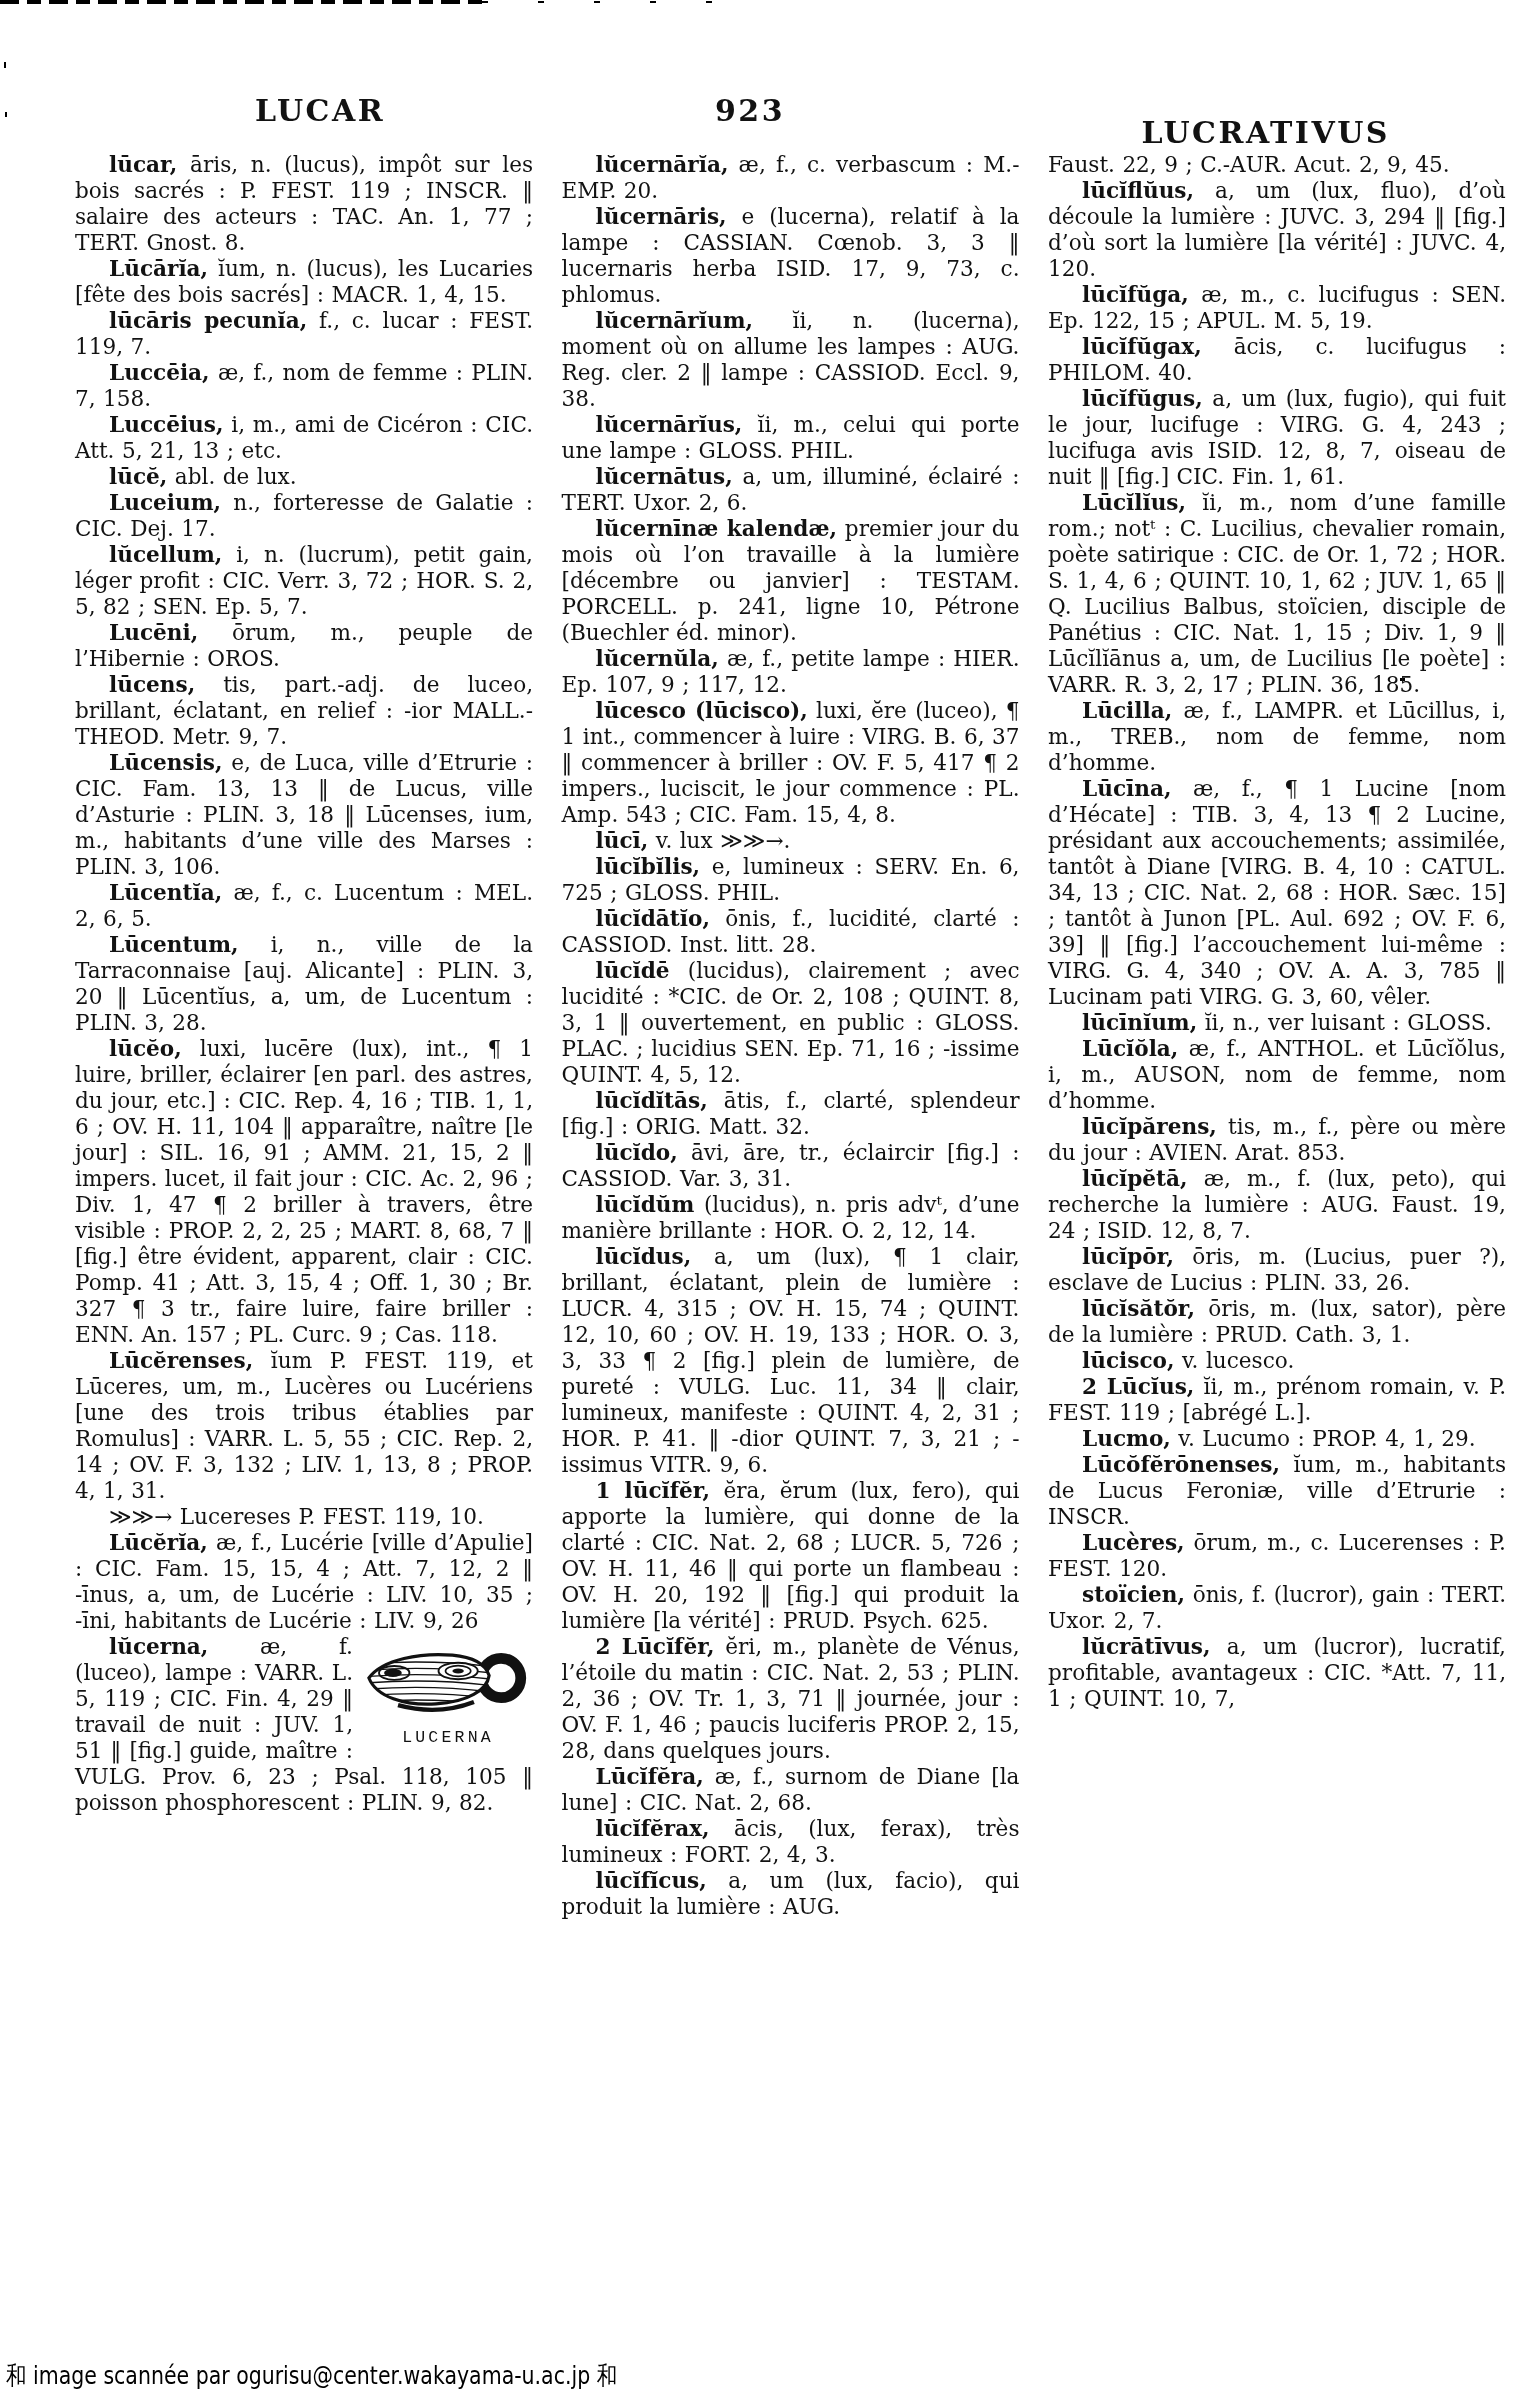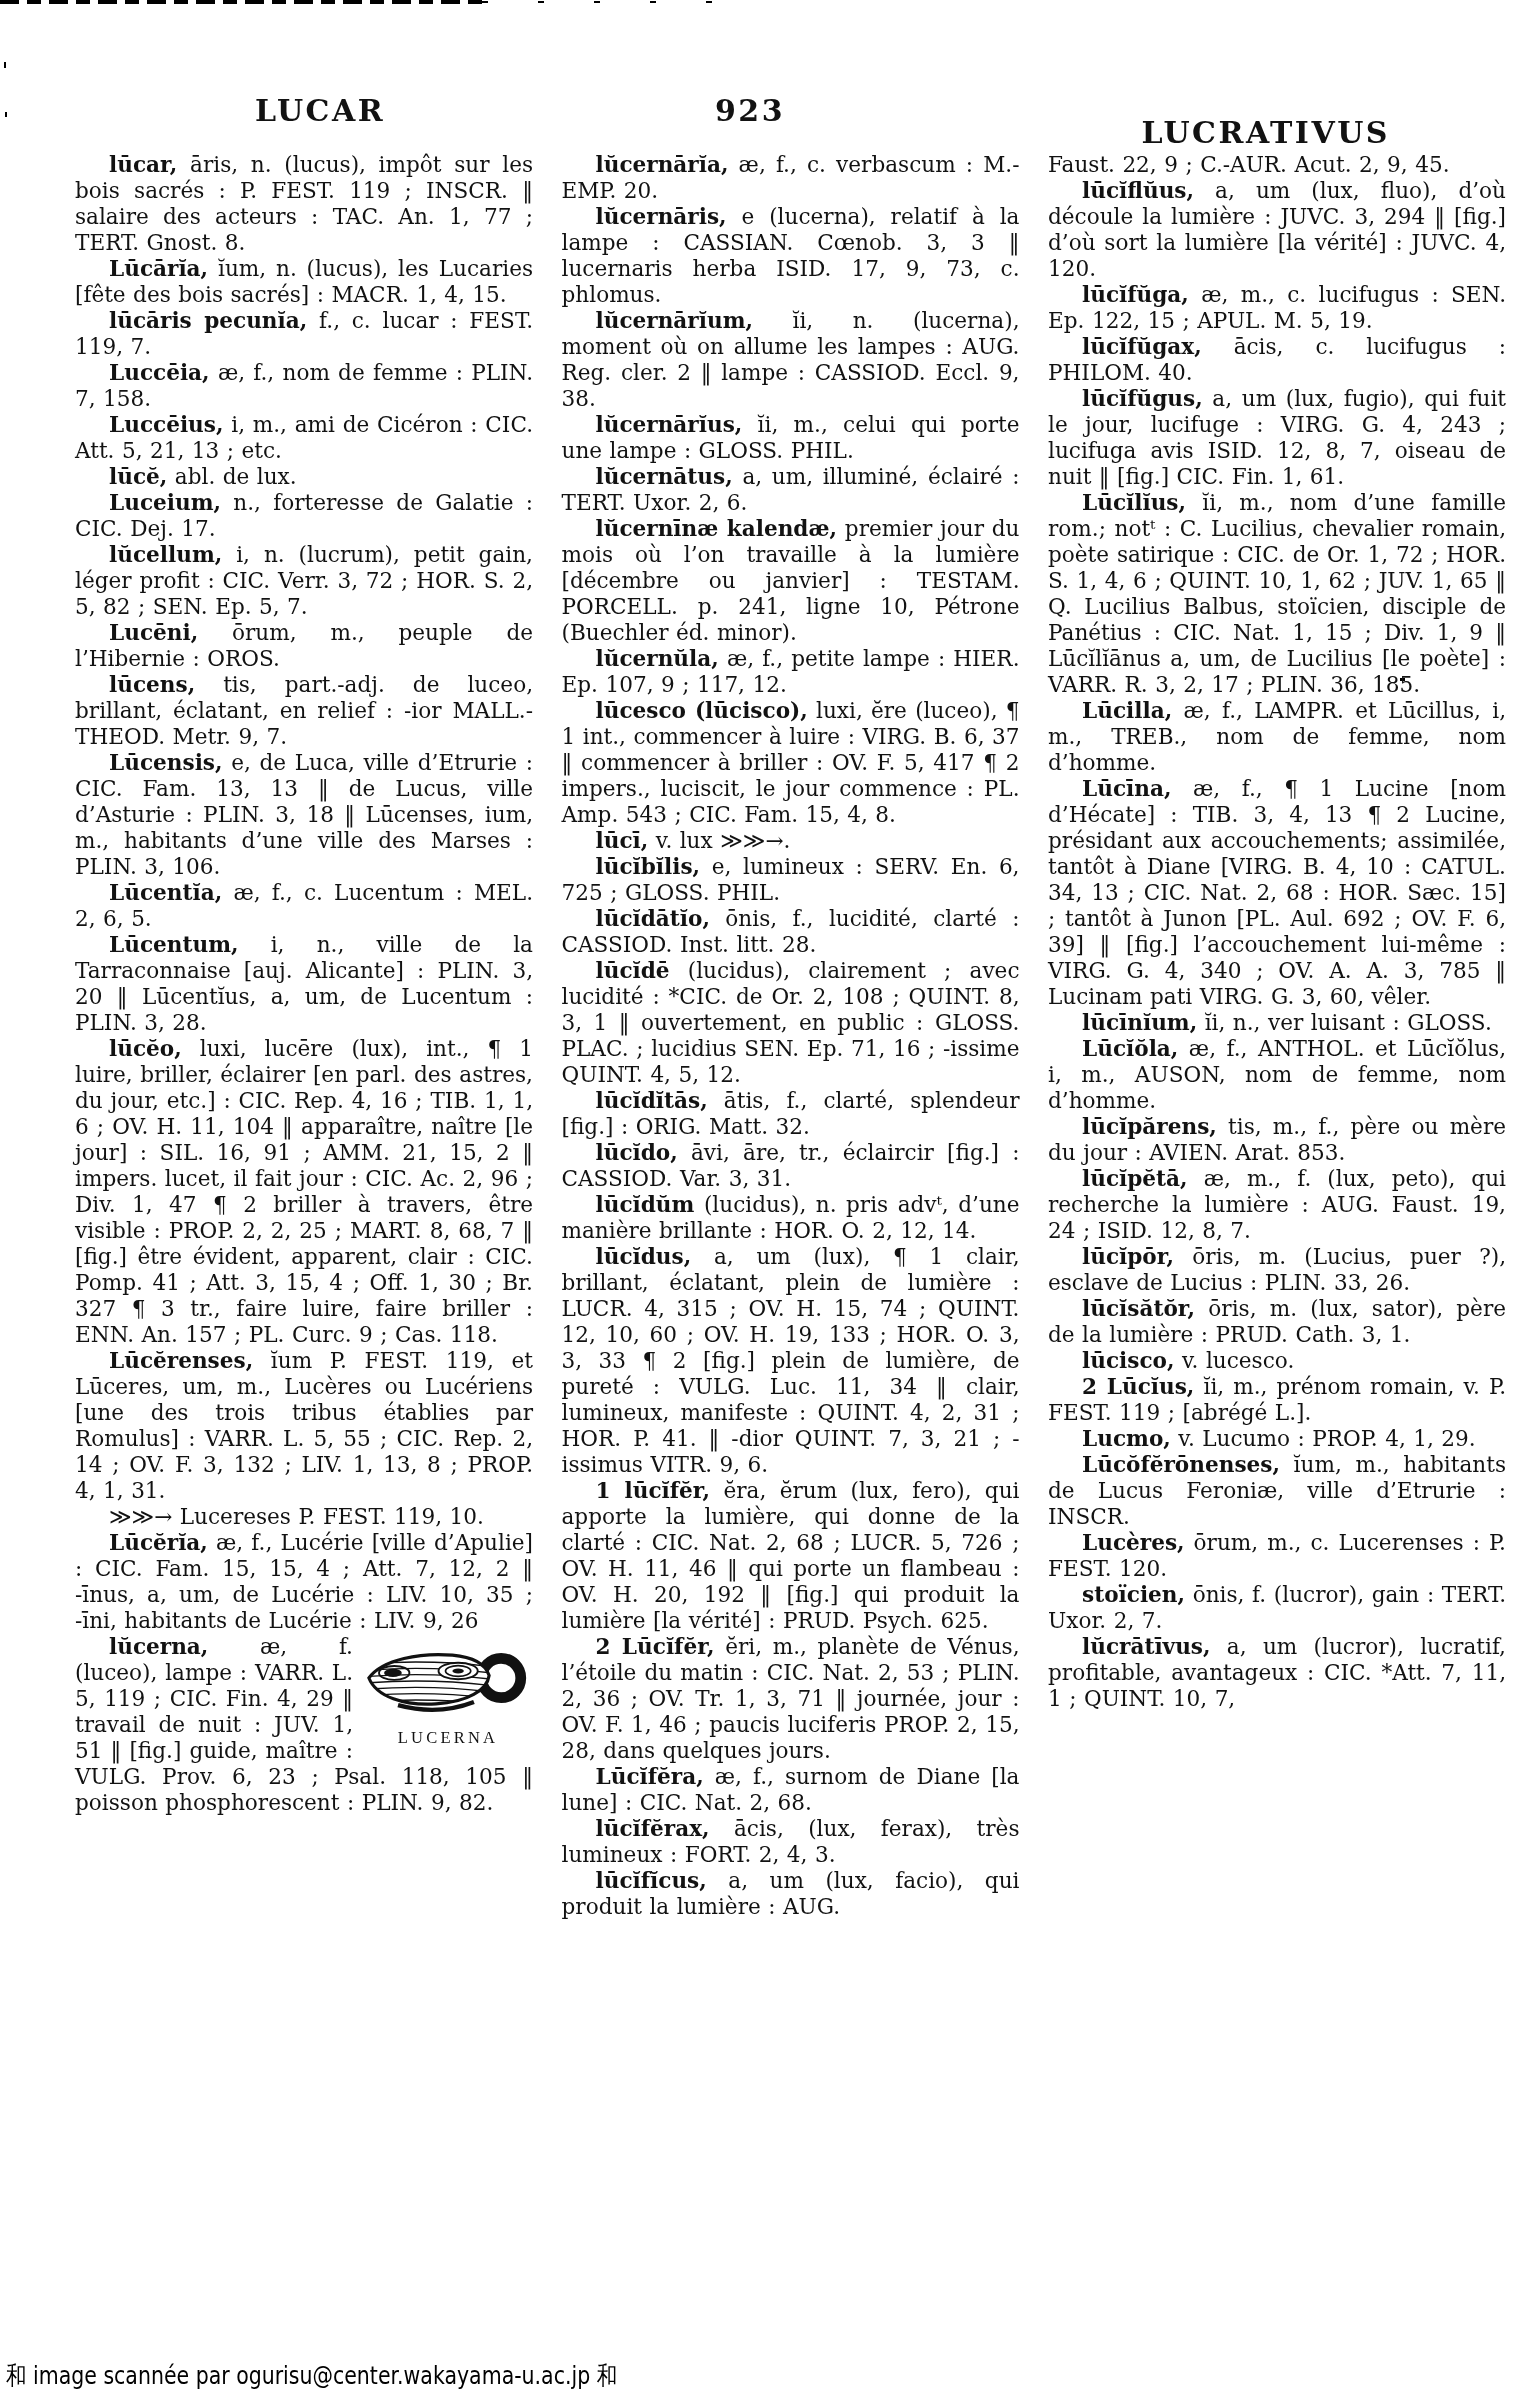--- a/index.html
+++ b/index.html
@@ -43,21 +43,21 @@
   p.entry.cont { text-indent:0; }
   .hw { font-weight:bold; }
 
   
   .figure {
     float:right; width:170px; margin:6.3px 0 1.3px 10px; text-align:center; text-indent:0;
   }
   .figure svg { display:block; margin:0 auto; }
   .figcaption {
     display:block; font-size:16.5px; letter-spacing:3.2px; margin-top:3.8px;
-    font-weight:normal; font-family:Liberation Serif, serif;
+    font-weight:normal; font-family:Liberation Mono, monospace;
   }
 
   
   .credit {
     position:absolute; left:6.3px; bottom:9px; white-space:nowrap;
     font-family:"DejaVu Sans","Liberation Sans",sans-serif;
     font-size:25px; font-weight:400; color:#000;
     transform:scaleX(0.82); transform-origin:left bottom; letter-spacing:0px;
   }
 </style>

